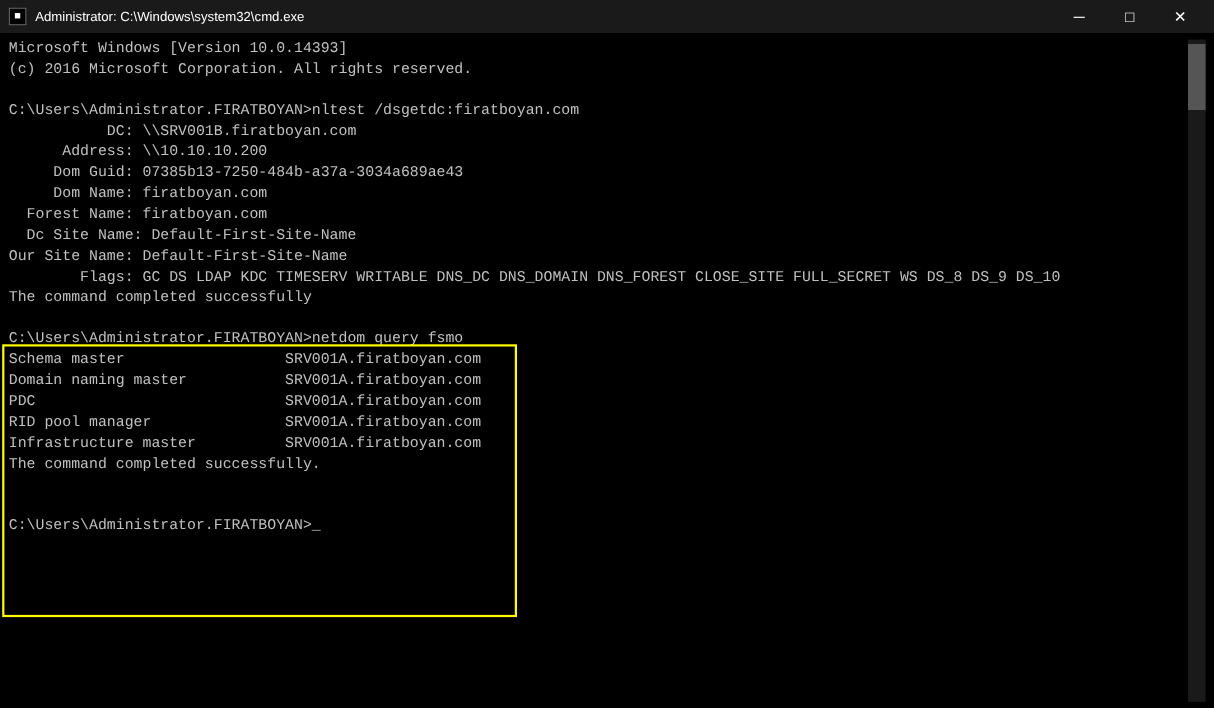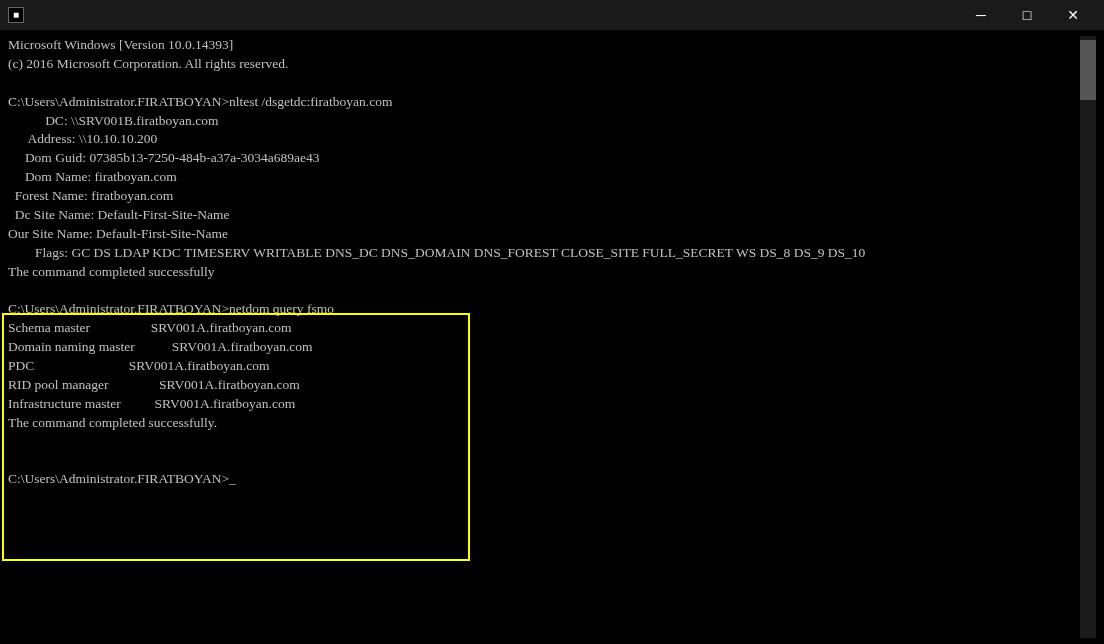--- a/index.html
+++ b/index.html
@@ -75,21 +75,21 @@
       display: flex;
       align-items: center;
       justify-content: center;
     }
 
     .console-area {
       flex: 1;
       background: #000;
       color: #c0c0c0;
       font-size: 13.5px;
-      font-family: Liberation Serif, serif;
+      font-family: Liberation Mono, monospace;
       padding: 6px 8px;
       overflow: hidden;
       position: relative;
       display: flex;
     }
 
     .console-content {
       flex: 1;
       white-space: pre;
       line-height: 1.4;
@@ -122,20 +122,21 @@
       height: 248px;
     }
   </style>
 </head>
 <body>
 
 <div class="window">
   <div class="title-bar">
     <div class="title-bar-left">
       <div class="title-bar-icon">■</div>
+      <span class="title-bar-title">Administrator: C:\Windows\system32\cmd.exe</span>
     </div>
     <div class="title-bar-controls">
       <button class="title-bar-btn">─</button>
       <button class="title-bar-btn">□</button>
       <button class="title-bar-btn close">✕</button>
     </div>
   </div>
 
   <div class="console-area">
     <div class="console-content" id="console-output">Microsoft Windows [Version 10.0.14393]

